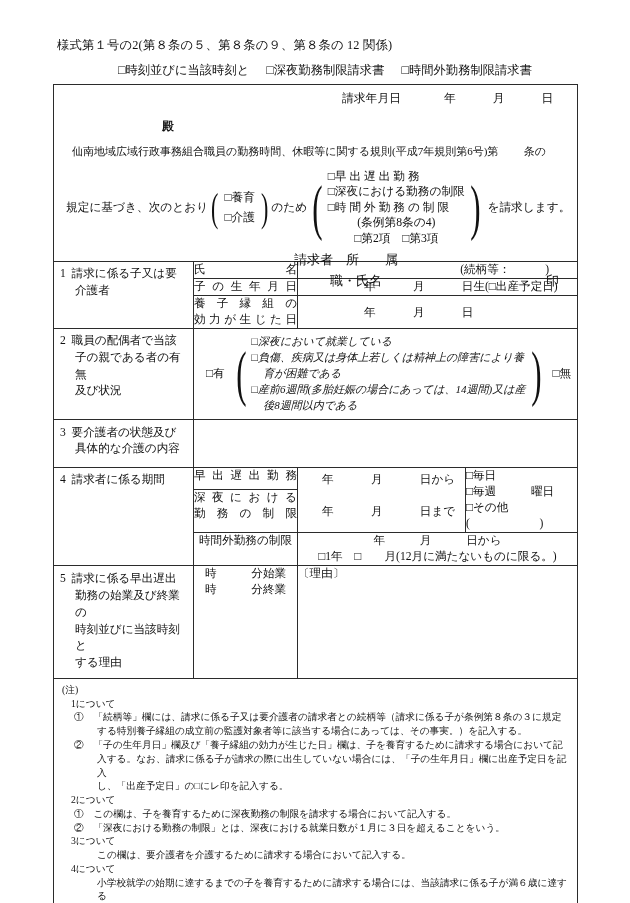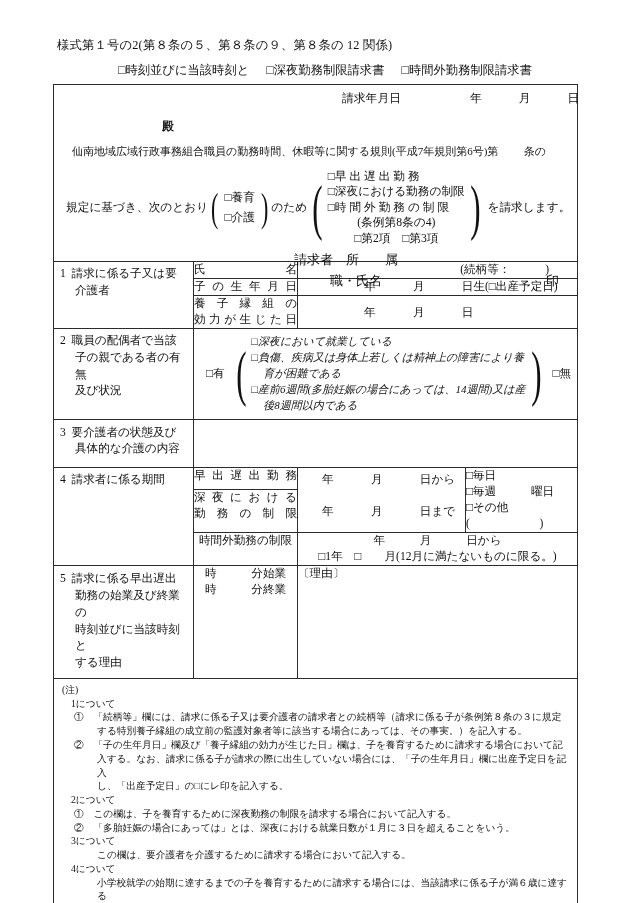--- a/index.html
+++ b/index.html
@@ -65,21 +65,21 @@
     position: relative;
     height: 176px;
     box-sizing: border-box;
   }
   .req-date {
     text-align: left;
     padding-left: 280px;
     font-size: 11.8px;
     white-space: nowrap;
   }
-  .req-date .lbl { margin-right: 66px; }
+  .req-date .lbl { margin-right: 40px; }
   .req-date .y { margin-right: 34px; }
   .req-date .m { margin-right: 34px; }
   .dono {
     margin-top: 12px;
     padding-left: 100px;
     font-size: 11.8px;
     font-weight: bold;
   }
   .rule-line {
     margin-top: 9px;
@@ -437,21 +437,21 @@
 
           <span class="lvl1">1について</span>
           <span class="num">①　「続柄等」欄には、請求に係る子又は要介護者の請求者との続柄等（請求に係る子が条例第８条の３に規定</span>
           <span class="numc">する特別養子縁組の成立前の監護対象者等に該当する場合にあっては、その事実。）を記入する。</span>
           <span class="num">②　「子の生年月日」欄及び「養子縁組の効力が生じた日」欄は、子を養育するために請求する場合において記</span>
           <span class="numc">入する。なお、請求に係る子が請求の際に出生していない場合には、「子の生年月日」欄に出産予定日を記入</span>
           <span class="numc">し、「出産予定日」の□にレ印を記入する。</span>
 
           <span class="lvl1">2について</span>
           <span class="num">①　この欄は、子を養育するために深夜勤務の制限を請求する場合において記入する。</span>
-          <span class="num">②　「多胎妊娠の場合にあっては」とは、深夜における就業日数が１月に３日を超えることをいう。</span>
+          <span class="num">②　「深夜における勤務の制限」とは、深夜における就業日数が１月に３日を超えることをいう。</span>
 
           <span class="lvl1">3について</span>
           <span class="plain">この欄は、要介護者を介護するために請求する場合において記入する。</span>
 
           <span class="lvl1">4について</span>
           <span class="plain">小学校就学の始期に達するまでの子を養育するために請求する場合には、当該請求に係る子が満６歳に達する</span>
 
         </div>
       </td>
     </tr>

